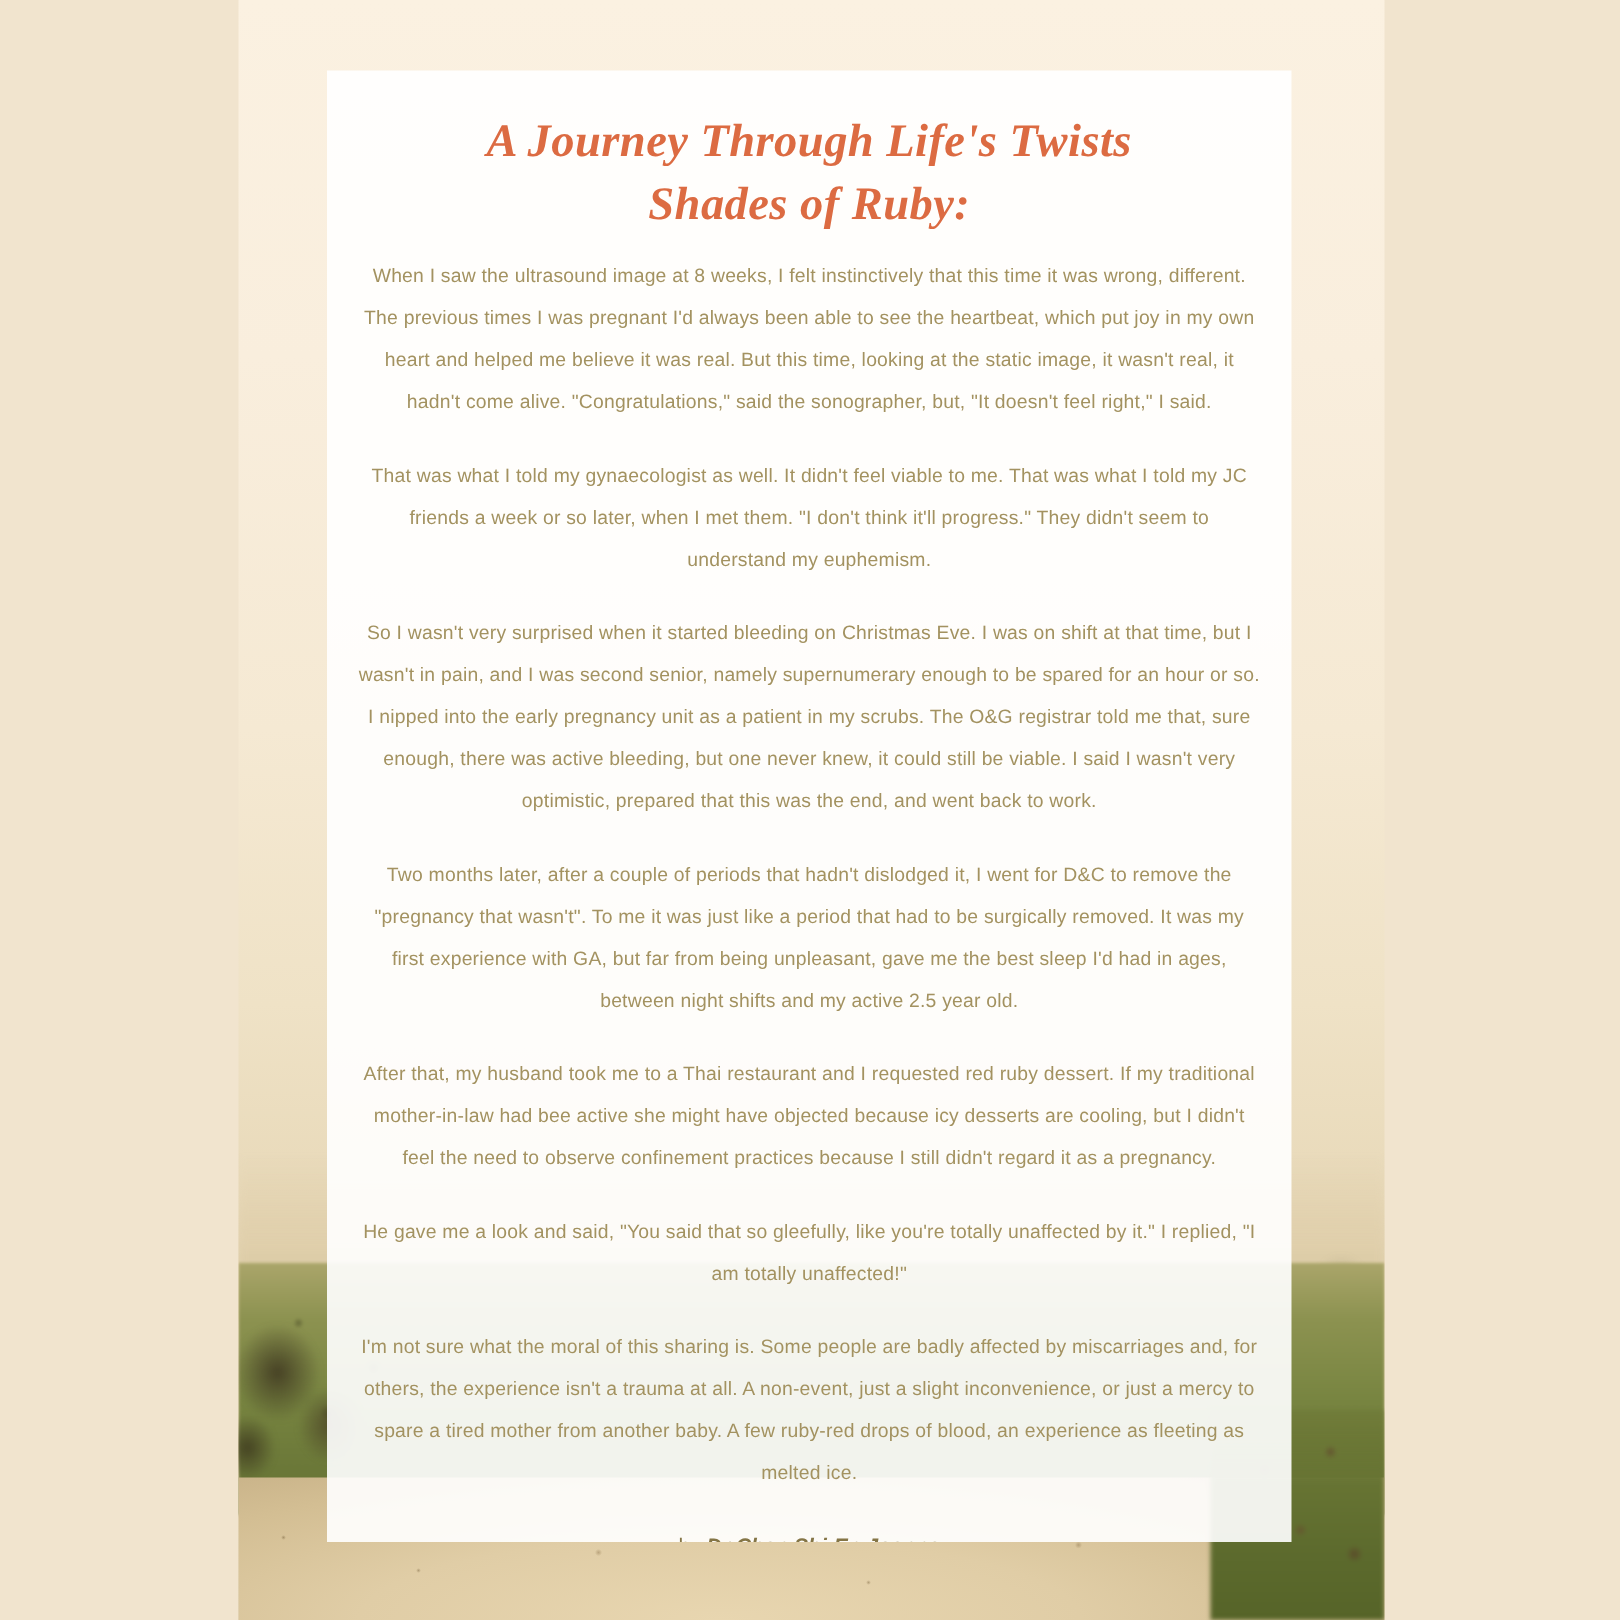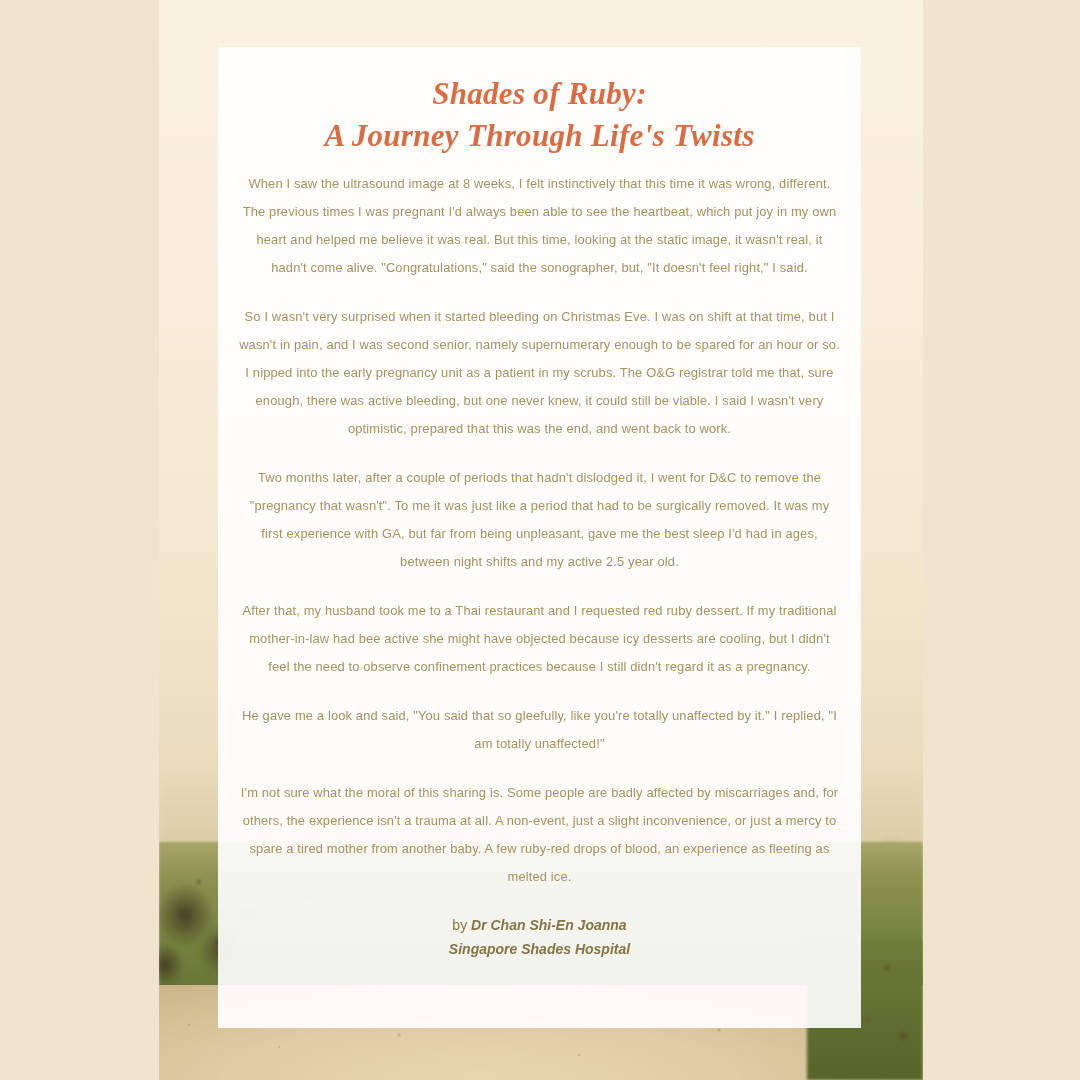--- a/index.html
+++ b/index.html
@@ -121,26 +121,27 @@
     <div class="mist"></div>
     <div class="treeline"></div>
     <div class="field"></div>
     <div class="bush-left"></div>
     <div class="path"></div>
     <div class="grass-right"></div>
   </div>
 
   <div class="card">
     <h1 class="title">
+      <span>A Journey Through Life's Twists</span>
       <span>Shades of Ruby:</span>
-      <span>A Journey Through Life's Twists</span>
     </h1>
 
     <div class="body-text">
       <p>When I saw the ultrasound image at 8 weeks, I felt instinctively that this time it was wrong, different. The previous times I was pregnant I'd always been able to see the heartbeat, which put joy in my own heart and helped me believe it was real. But this time, looking at the static image, it wasn't real, it hadn't come alive. "Congratulations," said the sonographer, but, "It doesn't feel right," I said.</p>
+      <p>That was what I told my gynaecologist as well. It didn't feel viable to me. That was what I told my JC friends a week or so later, when I met them. "I don't think it'll progress." They didn't seem to understand my euphemism.</p>
       <p>So I wasn't very surprised when it started bleeding on Christmas Eve. I was on shift at that time, but I wasn't in pain, and I was second senior, namely supernumerary enough to be spared for an hour or so. I nipped into the early pregnancy unit as a patient in my scrubs. The O&amp;G registrar told me that, sure enough, there was active bleeding, but one never knew, it could still be viable. I said I wasn't very optimistic, prepared that this was the end, and went back to work.</p>
       <p>Two months later, after a couple of periods that hadn't dislodged it, I went for D&amp;C to remove the "pregnancy that wasn't". To me it was just like a period that had to be surgically removed. It was my first experience with GA, but far from being unpleasant, gave me the best sleep I'd had in ages, between night shifts and my active 2.5 year old.</p>
       <p>After that, my husband took me to a Thai restaurant and I requested red ruby dessert. If my traditional mother-in-law had bee active she might have objected because icy desserts are cooling, but I didn't feel the need to observe confinement practices because I still didn't regard it as a pregnancy.</p>
       <p>He gave me a look and said, "You said that so gleefully, like you're totally unaffected by it." I replied, "I am totally unaffected!"</p>
       <p>I'm not sure what the moral of this sharing is. Some people are badly affected by miscarriages and, for others, the experience isn't a trauma at all. A non-event, just a slight inconvenience, or just a mercy to spare a tired mother from another baby. A few ruby-red drops of blood, an experience as fleeting as melted ice.</p>
     </div>
 
     <div class="byline">
       <p><span>by</span> <span class="b">Dr Chan Shi-En Joanna</span></p>
       <p class="b">Singapore Shades Hospital</p>

